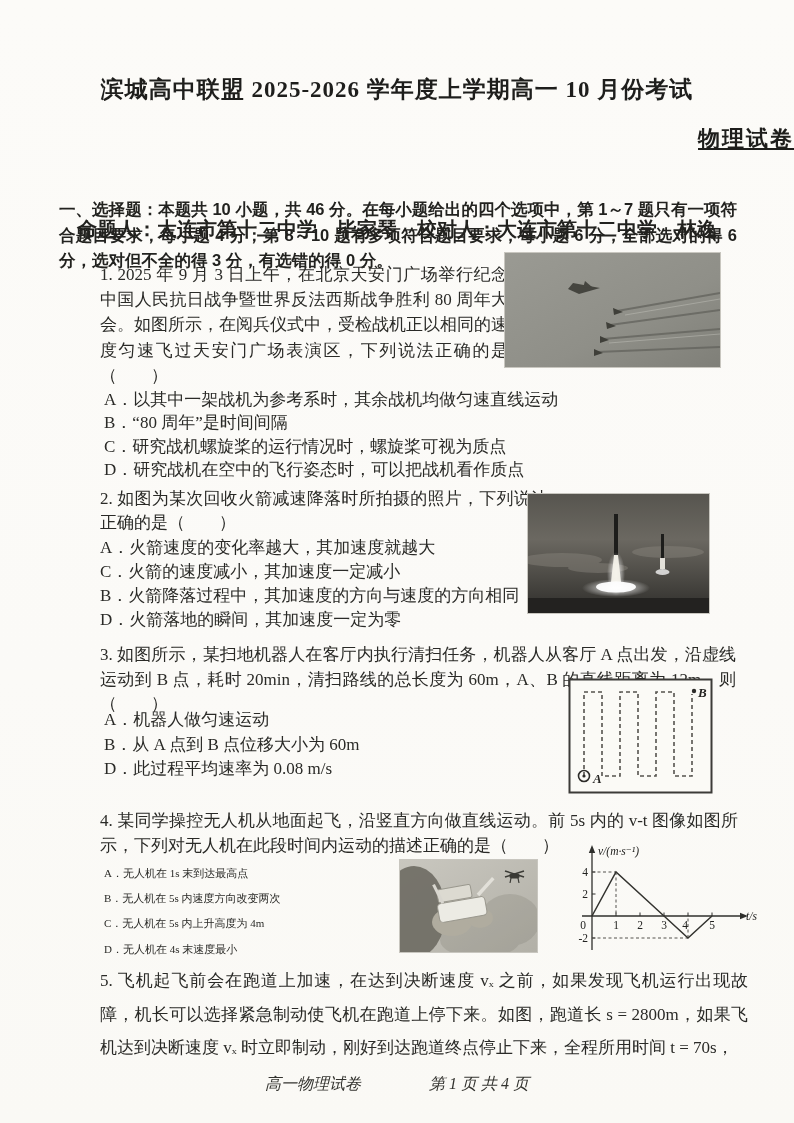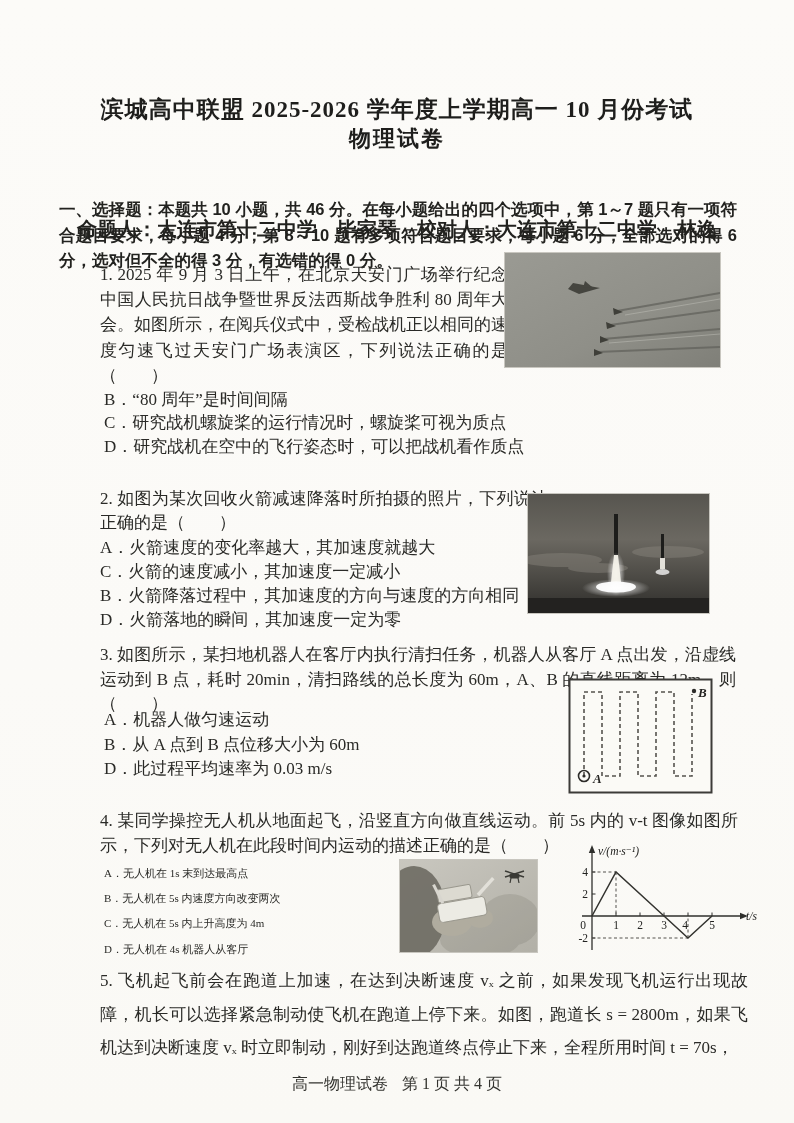--- a/index.html
+++ b/index.html
@@ -2,38 +2,38 @@
 <html><head>
 <meta charset="utf-8">
 <style>
   html,body{margin:0;padding:0;background:#ffffff;}
   .page{
     position:relative;width:794px;height:1123px;overflow:hidden;
     background:linear-gradient(180deg,#fcfbf8 0%,#fbfaf7 60%,#faf9f5 100%);
     font-family:"Liberation Serif","DejaVu Serif",serif;color:#2a2a27;
   }
   .abs{position:absolute;}
-  .title1{top:74px;left:0;width:100%;text-align:center;font-size:23px;font-weight:bold;letter-spacing:1px;color:#1e1e1c;margin-top:20px;}
-  .title2{top:124px;left:0;width:100%;text-align:center;font-size:22px;font-weight:bold;letter-spacing:2px;color:#1e1e1c;}
+  .title1{top:74px;left:0;width:100%;text-align:center;font-size:23px;font-weight:bold;letter-spacing:1px;color:#1e1e1c;}
+  .title2{top:124px;left:0;width:100%;text-align:right;font-size:22px;font-weight:bold;letter-spacing:2px;color:#1e1e1c;text-decoration:underline;}
   .authors{top:168px;left:0;width:100%;text-align:center;font-size:20px;font-weight:bold;
     font-family:"Liberation Sans","DejaVu Sans",sans-serif;color:#22221f;margin-top:48px;}
   .intro{left:59px;top:197px;width:678px;font-size:16.5px;line-height:25.5px;font-weight:bold;
     font-family:"Liberation Sans","DejaVu Sans",sans-serif;text-align:justify;color:#22221f;}
   .qtext{font-size:17px;line-height:25px;text-align:justify;}
   .opt{white-space:nowrap;}
   #q1stem{left:100px;top:262px;width:408px;line-height:25.2px;}
   #q1opts{left:104px;top:388px;width:636px;line-height:23.3px;font-size:17px;}
   #q2block{left:100px;top:487px;width:448px;line-height:24.3px;font-size:17px;}
   #q3stem{left:100px;top:632px;width:636px;line-height:24.6px;margin-top:11px;}
   #q3opts{left:104px;top:708px;width:460px;line-height:24.5px;font-size:17px;}
   #q4stem{left:100px;top:808px;width:638px;line-height:25px;}
   #q4opts{left:104px;top:861px;width:310px;line-height:25.2px;font-size:11px;}
   #q5stem{left:100px;top:964px;width:648px;line-height:33.5px;}
   .footer{top:1074px;left:0;width:100%;text-align:center;font-size:16px;color:#33332f;}
-  .footer span{margin:0 5px;}
+  .footer span{margin:0 32px;font-style:italic;}
   .photo{box-shadow:0 0 0 1px #c8c6bf;}
   svg text{font-family:"Liberation Serif","DejaVu Serif",serif;}
 </style>
 </head>
 <body>
 
 <div class="page">
 
   <div class="abs title1">滨城高中联盟 2025-2026 学年度上学期高一 10 月份考试</div>
   <div class="abs title2">物理试卷</div>
@@ -67,20 +67,21 @@
       </g>
       <g fill="#3f3f39">
         <polygon points="108,55 118,59 109,62"></polygon>
         <polygon points="101,69 111,73 102,76"></polygon>
         <polygon points="95,83 104,87 95,90"></polygon>
         <polygon points="89,96 98,100 89,103"></polygon>
       </g>
     </svg>
   </div>
   <div class="abs" id="q1opts">
+    <div class="opt">A．以其中一架战机为参考系时，其余战机均做匀速直线运动</div>
     <div class="opt">B．“80 周年”是时间间隔</div>
     <div class="opt">C．研究战机螺旋桨的运行情况时，螺旋桨可视为质点</div>
     <div class="opt">D．研究战机在空中的飞行姿态时，可以把战机看作质点</div>
   </div>
 
   <div class="abs" id="q2block">
     <div class="qtext" style="line-height:24.3px">2. 如图为某次回收火箭减速降落时所拍摄的照片，下列说法正确的是（　　）</div>
     <div class="opt">A．火箭速度的变化率越大，其加速度就越大</div>
     <div class="opt">C．火箭的速度减小，其加速度一定减小</div>
     <div class="opt">B．火箭降落过程中，其加速度的方向与速度的方向相同</div>
@@ -132,29 +133,29 @@
         <circle cx="16" cy="98" r="1.6" fill="#2e2d2a" stroke="none"></circle>
       </g>
       <circle cx="126" cy="13" r="2.2" fill="#2e2d2a"></circle>
       <text x="25" y="105" font-size="13" font-style="italic" font-weight="bold" fill="#262523">A</text>
       <text x="130" y="19" font-size="13" font-style="italic" font-weight="bold" fill="#262523">B</text>
     </svg>
   </div>
   <div class="abs" id="q3opts">
     <div class="opt">A．机器人做匀速运动</div>
     <div class="opt">B．从 A 点到 B 点位移大小为 60m</div>
-    <div class="opt">D．此过程平均速率为 0.03 m/s</div>
+    <div class="opt">D．此过程平均速率为 0.08 m/s</div>
   </div>
 
   <div class="abs qtext" id="q4stem">4. 某同学操控无人机从地面起飞，沿竖直方向做直线运动。前 5s 内的 v-t 图像如图所示，下列对无人机在此段时间内运动的描述正确的是（　　）</div>
   <div class="abs" id="q4opts">
     <div class="opt">A．无人机在 1s 末到达最高点</div>
     <div class="opt">B．无人机在 5s 内速度方向改变两次</div>
     <div class="opt">C．无人机在 5s 内上升高度为 4m</div>
-    <div class="opt">D．无人机在 4s 机器人从客厅</div>
+    <div class="opt">D．无人机在 4s 末速度最小</div>
   </div>
   <div class="abs photo" style="left:400px;top:860px;width:137px;height:92px;">
     <svg width="137" height="92" viewBox="0 0 137 92">
       <defs>
         <linearGradient id="outdoor" x1="0" y1="0" x2="1" y2="1">
           <stop offset="0" stop-color="#c9c7bf"></stop>
             <stop offset="1" stop-color="#b2b0a7"></stop>
         </linearGradient>
       </defs>
       <rect x="0" y="0" width="137" height="92" fill="url(#outdoor)"></rect>

